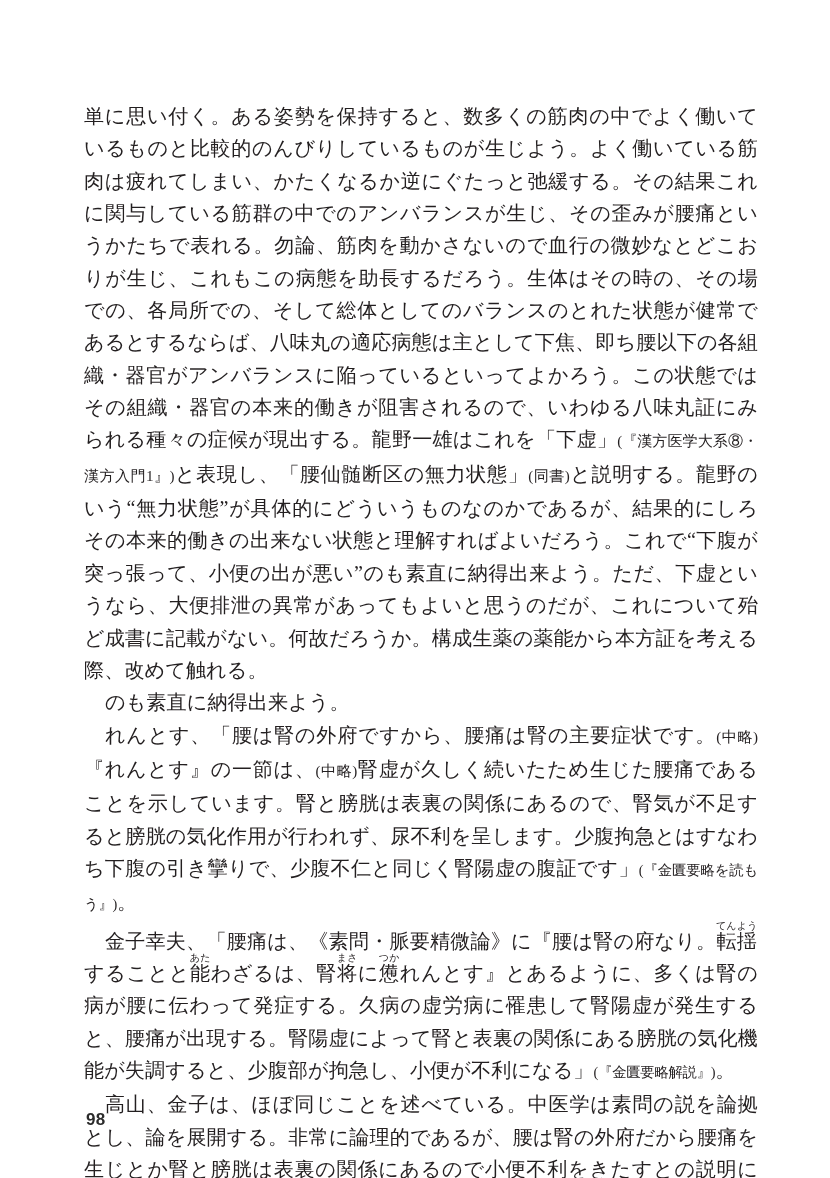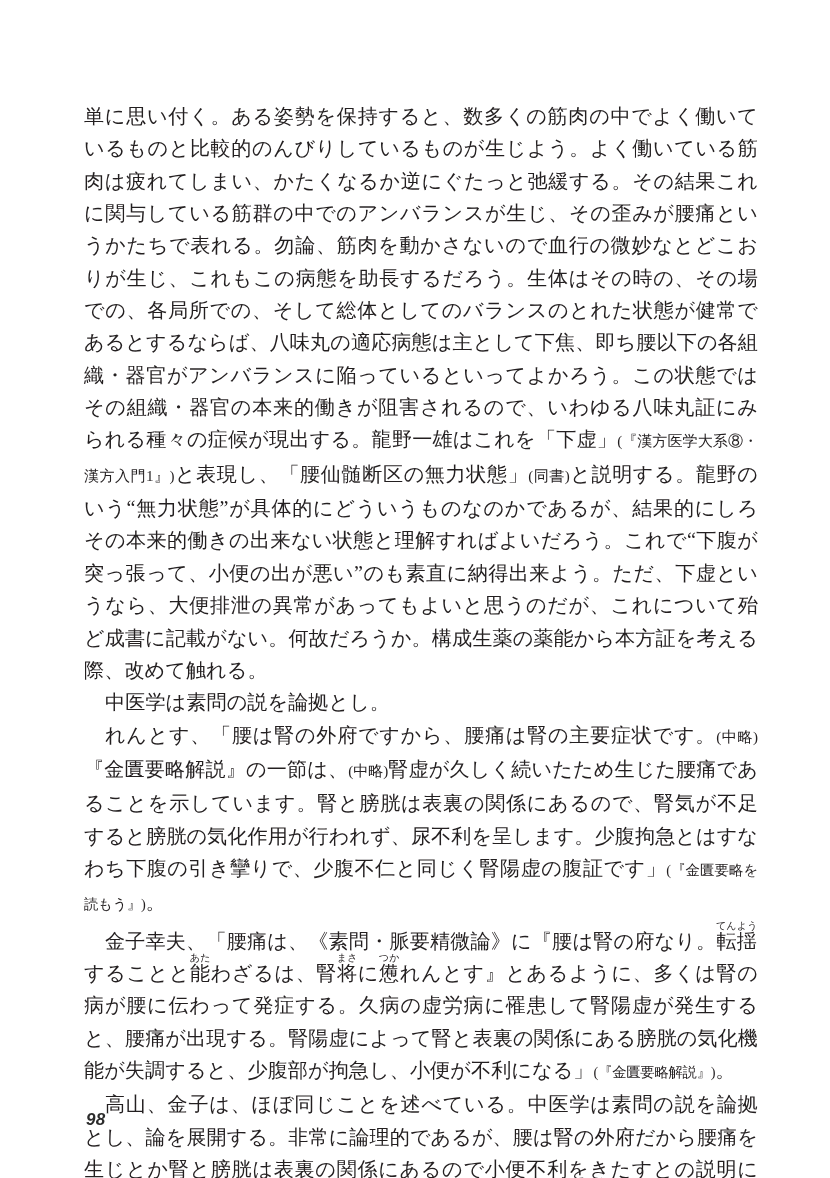--- a/index.html
+++ b/index.html
@@ -69,35 +69,34 @@
     line-height: 1;
     letter-spacing: 0.2px;
     transform: translateY(1px);
   }
 
   .pagenum {
     position: absolute;
     left: 78px;
     top: 1110px;
     font-size: 17px;
-    font-style: italic;
     font-weight: 600;
     color: #2b2b2b;
     letter-spacing: 0.4px;
     font-family: "Liberation Sans", "DejaVu Sans", sans-serif;
   }
 </style>
 </head>
 <body>
 
 <div class="page">
 
   <div class="text-block" id="body-col">
       <p class="para"><span>単に思い付く。ある姿勢を保持すると、数多くの筋肉の中でよく働いているものと比較的のんびりしているものが生じよう。よく働いている筋肉は疲れてしまい、かたくなるか逆にぐたっと弛緩する。その結果これに関与している筋群の中でのアンバランスが生じ、その歪みが腰痛というかたちで表れる。勿論、筋肉を動かさないので血行の微妙なとどこおりが生じ、これもこの病態を助長するだろう。生体はその時の、その場での、各局所での、そして総体としてのバランスのとれた状態が健常であるとするならば、八味丸の適応病態は主として下焦、即ち腰以下の各組織・器官がアンバランスに陥っているといってよかろう。この状態ではその組織・器官の本来的働きが阻害されるので、いわゆる八味丸証にみられる種々の症候が現出する。龍野一雄はこれを「下虚」</span><span class="small">(『漢方医学大系⑧・漢方入門1』)</span><span>と表現し、「腰仙髄断区の無力状態」</span><span class="small">(同書)</span><span>と説明する。龍野のいう“無力状態”が具体的にどういうものなのかであるが、結果的にしろその本来的働きの出来ない状態と理解すればよいだろう。これで“下腹が突っ張って、小便の出が悪い”のも素直に納得出来よう。ただ、下虚というなら、大便排泄の異常があってもよいと思うのだが、これについて殆ど成書に記載がない。何故だろうか。構成生薬の薬能から本方証を考える際、改めて触れる。</span></p>
-      <p class="para indent"><span>中医学は素問の説を論拠とし。</span></p>
-      <p class="para indent"><span>れんとす、「腰は腎の外府ですから、腰痛は腎の主要症状です。</span><span class="small">(中略)</span><span>『金匱要略解説』の一節は、</span><span class="small">(中略)</span><span>腎虚が久しく続いたため生じた腰痛であることを示しています。腎と膀胱は表裏の関係にあるので、腎気が不足すると膀胱の気化作用が行われず、尿不利を呈します。少腹拘急とはすなわち下腹の引き攣りで、少腹不仁と同じく腎陽虚の腹証です」</span><span class="small-cite">(『金匱要略を読もう』)</span><span>。</span></p>
+      <p class="para indent"><span>のも素直に納得出来よう。</span></p>
+      <p class="para indent"><span>れんとす、「腰は腎の外府ですから、腰痛は腎の主要症状です。</span><span class="small">(中略)</span><span>『れんとす』の一節は、</span><span class="small">(中略)</span><span>腎虚が久しく続いたため生じた腰痛であることを示しています。腎と膀胱は表裏の関係にあるので、腎気が不足すると膀胱の気化作用が行われず、尿不利を呈します。少腹拘急とはすなわち下腹の引き攣りで、少腹不仁と同じく腎陽虚の腹証です」</span><span class="small-cite">(『金匱要略を読もう』)</span><span>。</span></p>
       <p class="para indent"><span>金子幸夫、「腰痛は、《素問・脈要精微論》に『腰は腎の府なり。</span><ruby><span>転揺</span><rt>てんよう</rt></ruby><span>することと</span><ruby><span>能</span><rt>あた</rt></ruby><span>わざるは、腎</span><ruby><span>将</span><rt>まさ</rt></ruby><span>に</span><ruby><span>憊</span><rt>つか</rt></ruby><span>れんとす』とあるように、多くは腎の病が腰に伝わって発症する。久病の虚労病に罹患して腎陽虚が発生すると、腰痛が出現する。腎陽虚によって腎と表裏の関係にある膀胱の気化機能が失調すると、少腹部が拘急し、小便が不利になる」</span><span class="small-cite">(『金匱要略解説』)</span><span>。</span></p>
       <p class="para indent"><span>高山、金子は、ほぼ同じことを述べている。中医学は素問の説を論拠とし、論を展開する。非常に論理的であるが、腰は腎の外府だから腰痛を生じとか腎と膀胱は表裏の関係にあるので小便不利をきたすとの説明には、しかし、それではどうしてなのと更に疑問が湧く。</span></p>
     </div>
 
   <div class="pagenum">98</div>
 
 </div>
 
 </body></html>

